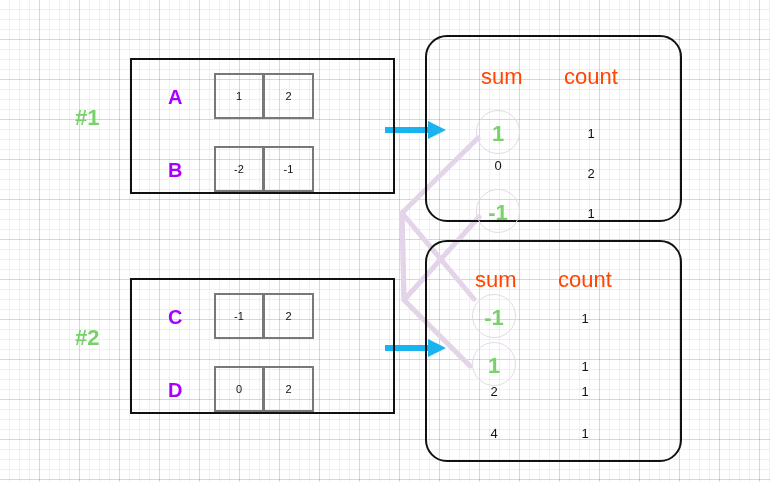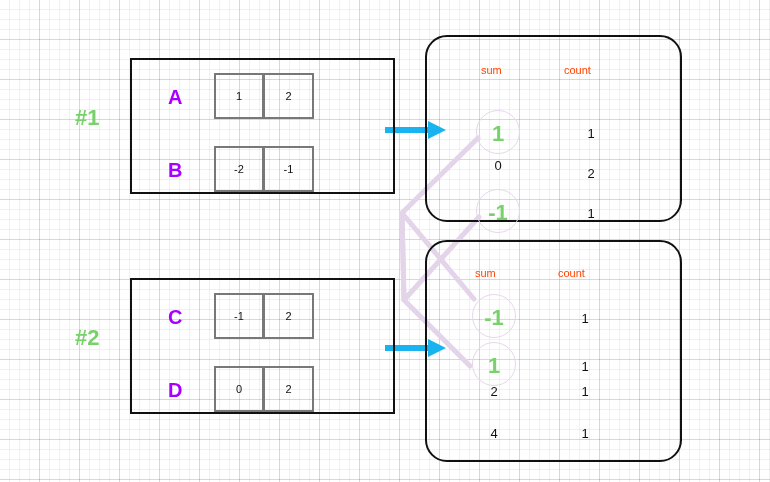--- a/index.html
+++ b/index.html
@@ -64,21 +64,21 @@
   .agg-box{
     position:absolute;
     border:2px solid #111111;
     border-radius:22px;
     box-sizing:border-box;
     background:transparent;
   }
   .agg-head{
     position:absolute;
     color:#ff4500;
-    font-size:11px;
+    font-size:22px;
     font-weight:normal;
     white-space:nowrap;
   }
   .agg-val{
     position:absolute;
     font-size:13px;
     color:#111111;
     white-space:nowrap;
     text-align:center;
   }

